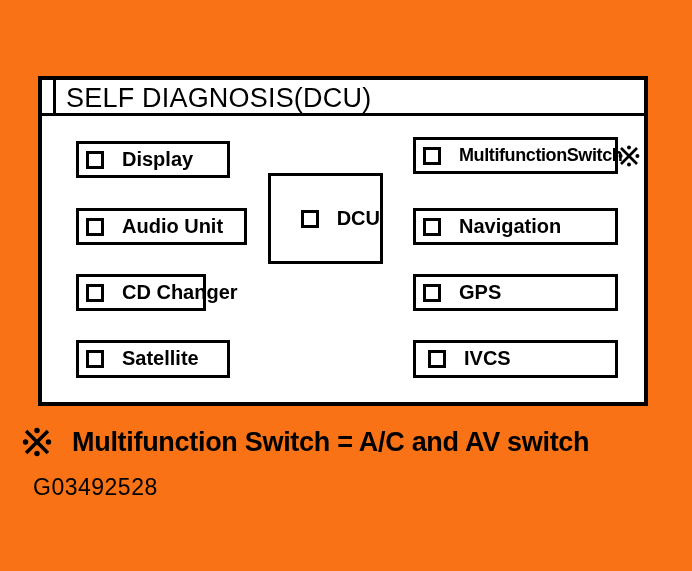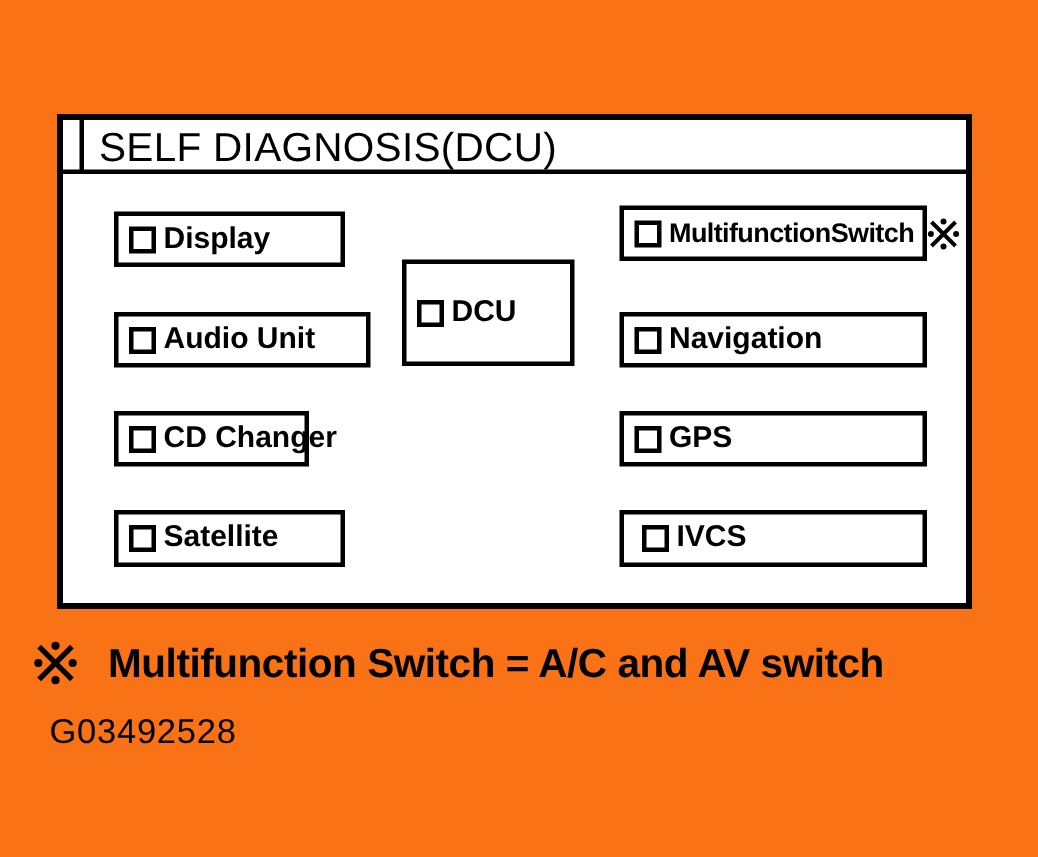--- a/index.html
+++ b/index.html
@@ -39,42 +39,42 @@
     font-weight: normal;
     letter-spacing: 0.2px;
     white-space: nowrap;
   }
   .node {
     position: absolute;
     border: 3px solid #000;
     background: #fff;
     display: flex;
     align-items: center;
-    gap: 5px;
+    gap: 18px;
     padding-left: 7px;
     white-space: nowrap;
   }
   .node .cbx {
     flex: 0 0 auto;
     width: 18px; height: 18px;
     border: 3px solid #000;
     background: #fff;
   }
   .node .lbl {
     font-size: 20px;
     font-weight: bold;
     padding-bottom: 1px;
   }
   .node .lbl.small { font-size: 18px; letter-spacing: -0.4px; }
 
   .n-display   { left: 76px;  top: 141px; width: 154px; height: 37px; }
   .n-audio     { left: 76px;  top: 208px; width: 171px; height: 37px; }
   .n-cd        { left: 76px;  top: 274px; width: 130px; height: 37px; }
   .n-satellite { left: 76px;  top: 340px; width: 154px; height: 38px; }
-  .n-dcu       { left: 268px; top: 173px; width: 115px; height: 71px; }
+  .n-dcu       { left: 268px; top: 173px; width: 115px; height: 91px; justify-content: flex-end; }
   .n-mfs       { left: 413px; top: 137px; width: 205px; height: 37px; }
   .n-nav       { left: 413px; top: 208px; width: 205px; height: 37px; }
   .n-gps       { left: 413px; top: 274px; width: 205px; height: 37px; }
   .n-ivcs      { left: 413px; top: 340px; width: 205px; height: 38px; padding-left: 12px; }
 
   svg.wires {
     position: absolute;
     left: 0; top: 0;
     width: 692px; height: 571px;
     pointer-events: none;

